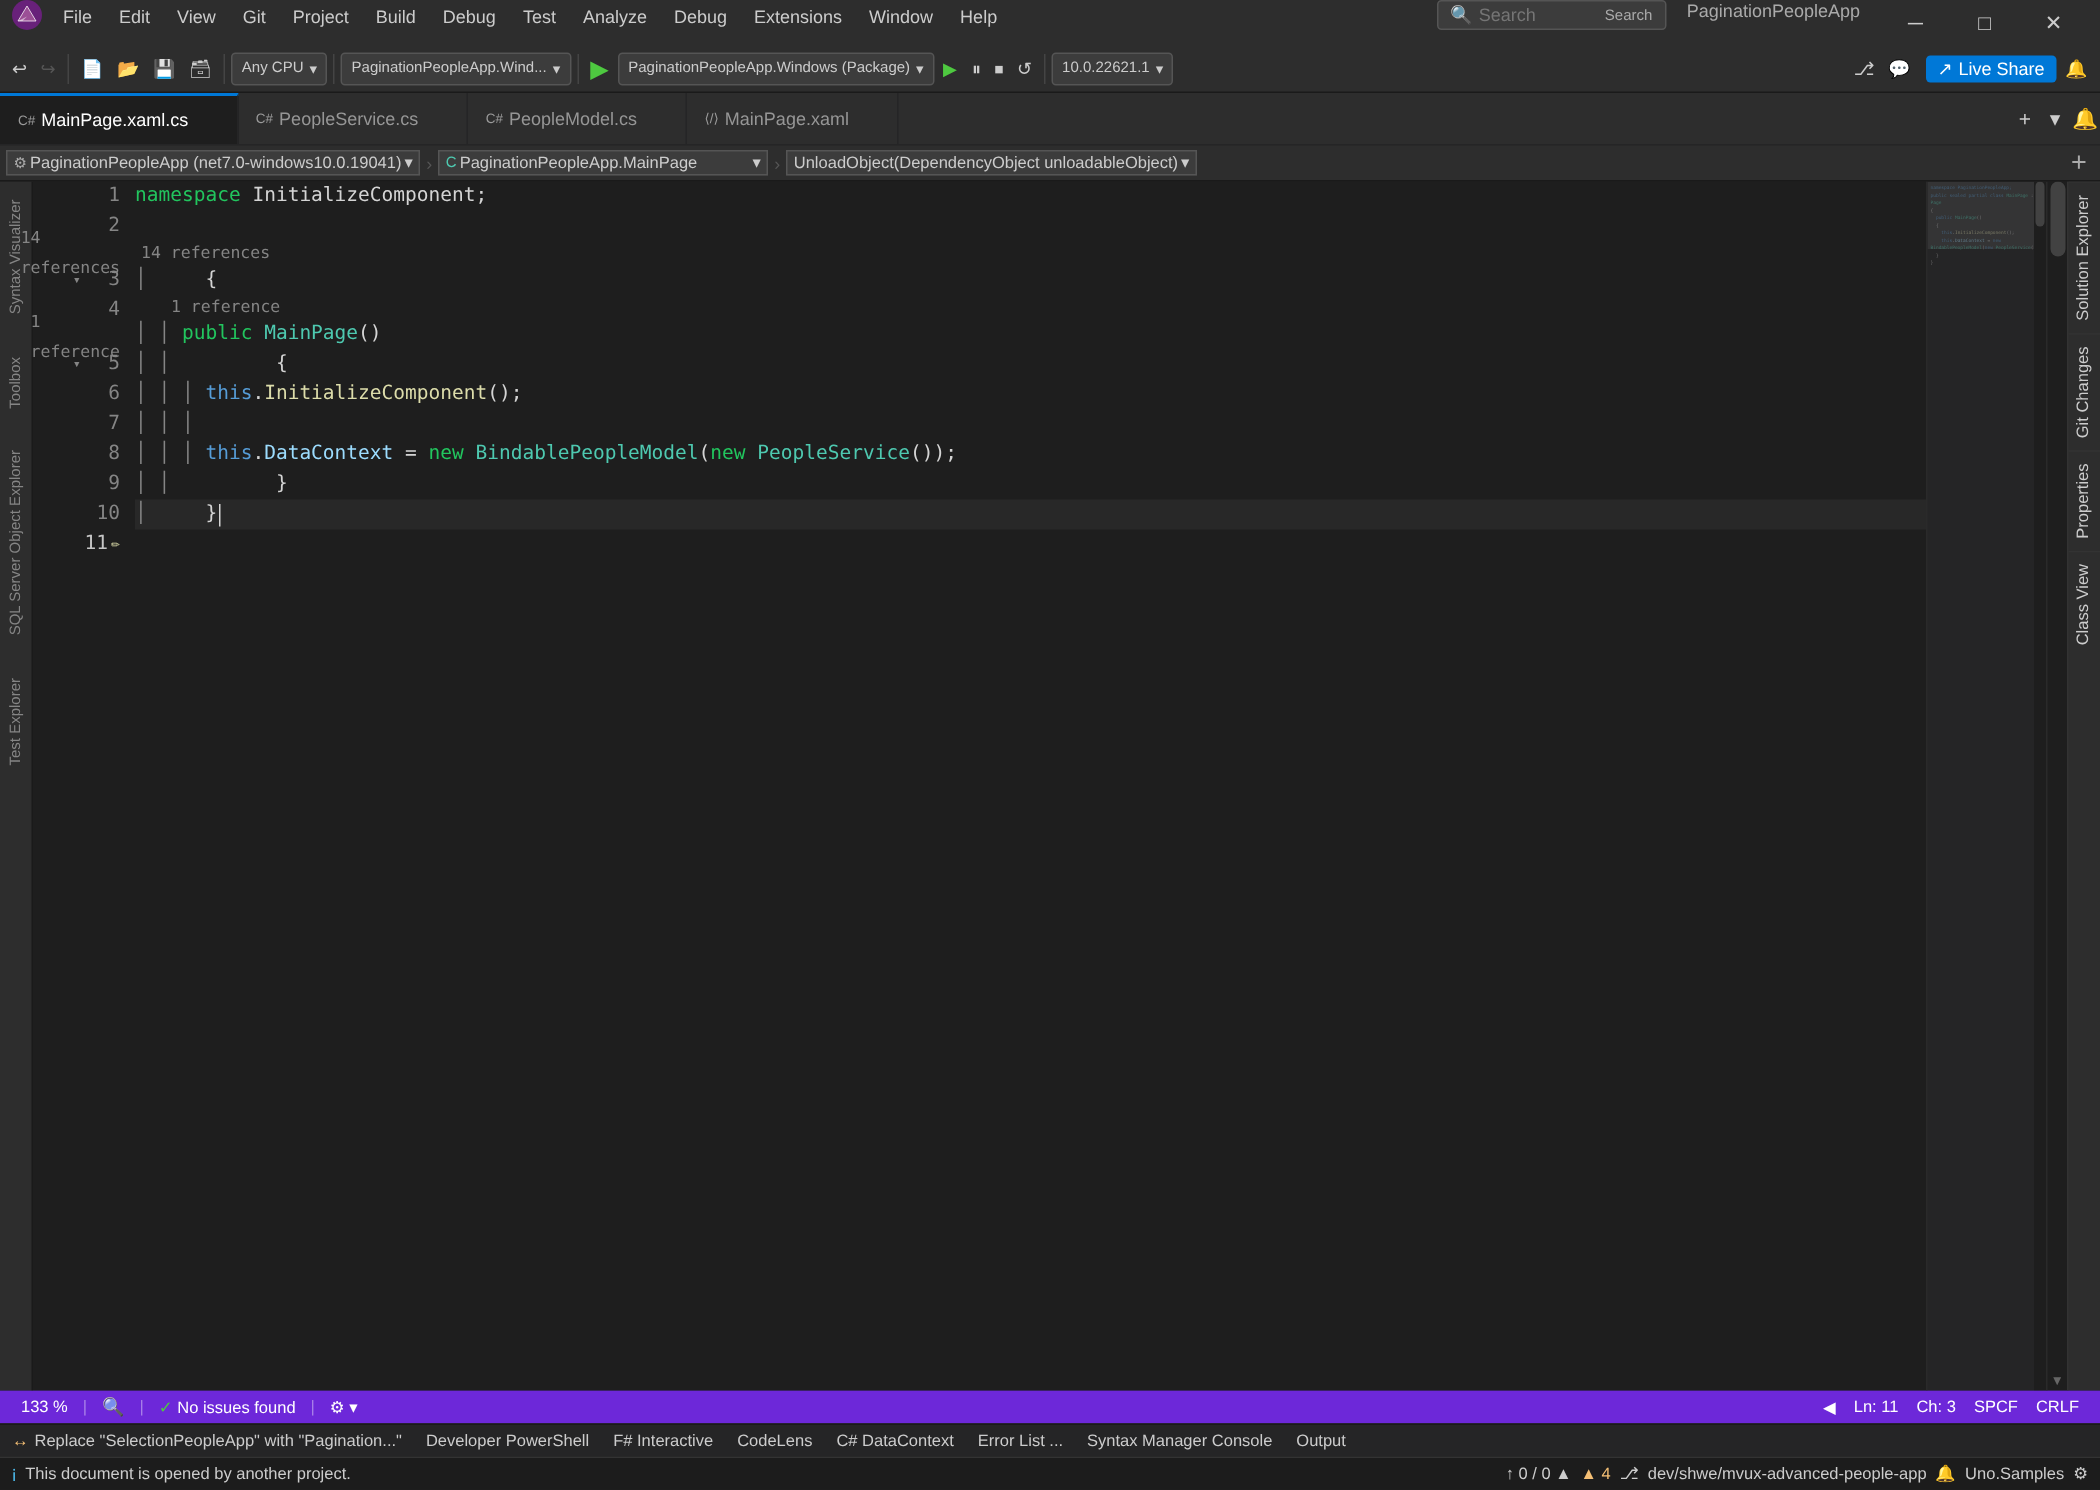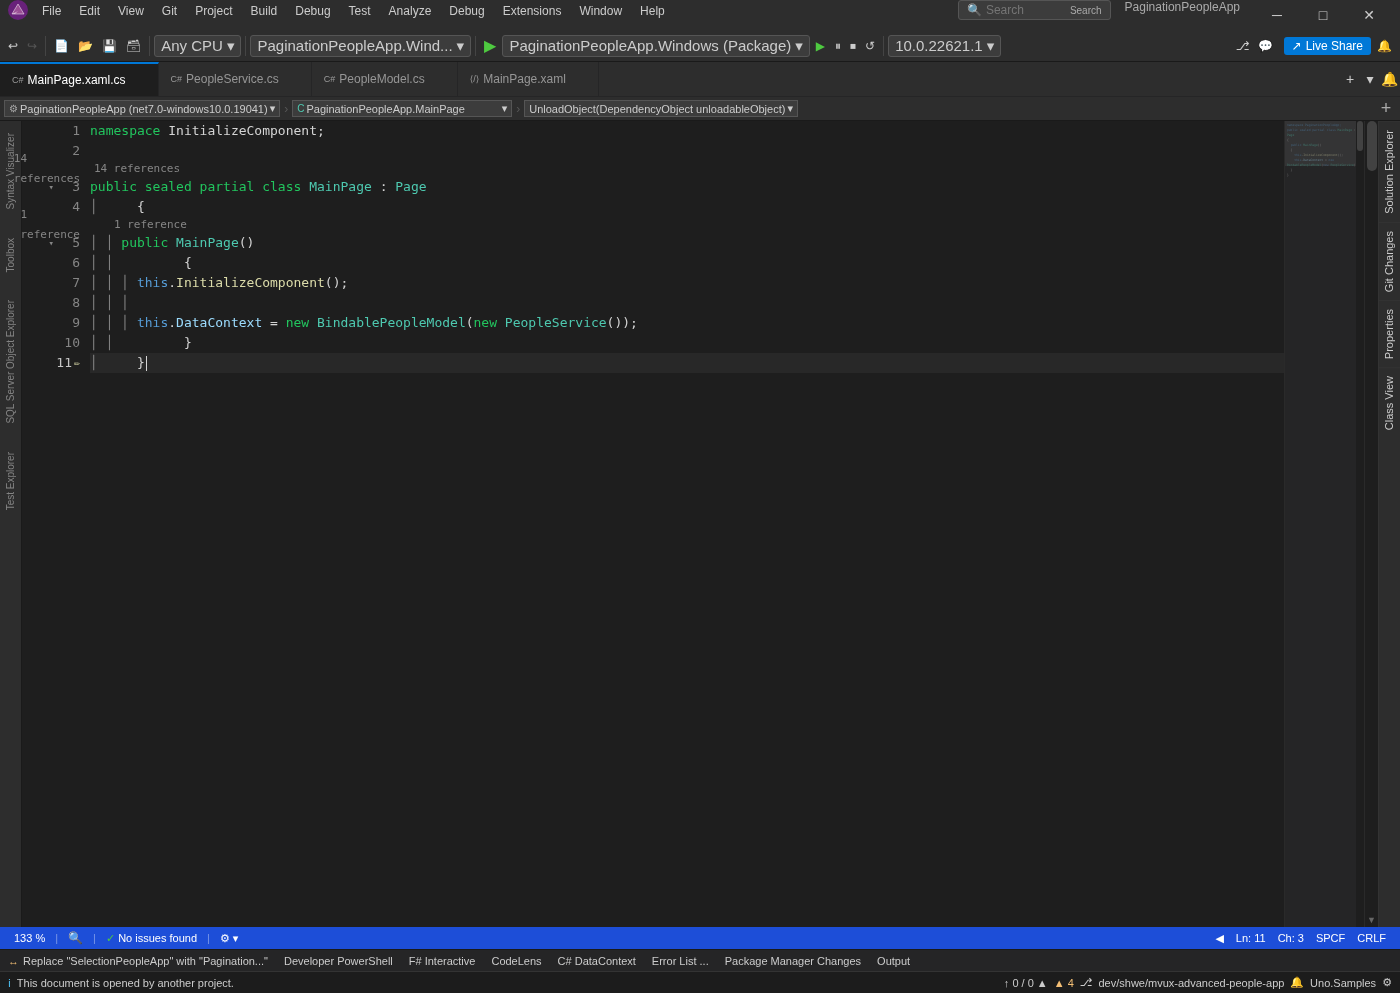--- a/index.html
+++ b/index.html
@@ -13,21 +13,21 @@
     #title-bar .spacer { flex: 1; }
     #title-bar .search-box { display: flex; align-items: center; background: #3c3c3c; border: 1px solid #555; border-radius: 3px; padding: 2px 8px; gap: 4px; min-width: 120px; }
     #title-bar .search-box input { background: transparent; border: none; outline: none; color: #ccc; font-size: 12px; width: 80px; }
     #title-bar .window-controls { display: flex; gap: 0; }
     #title-bar .win-btn { width: 46px; height: 30px; display: flex; align-items: center; justify-content: center; cursor: pointer; color: #cccccc; font-size: 14px; }
 
     
     #toolbar { display: flex; align-items: center; background: #2d2d2d; height: 32px; padding: 0 4px; gap: 2px; border-bottom: 1px solid #1a1a1a; }
     .toolbar-btn { padding: 2px 4px; color: #cccccc; cursor: pointer; border-radius: 2px; font-size: 12px; display: flex; align-items: center; gap: 2px; }
     .toolbar-sep { width: 1px; height: 20px; background: #444; margin: 0 2px; }
-    .dropdown-btn { display: flex; align-items: center; background: #3c3c3c; border: 1px solid #555; border-radius: 3px; padding: 2px 6px; gap: 4px; cursor: pointer; color: #ccc; font-size: 15px; height: 22px; }
+    .dropdown-btn { display: flex; align-items: center; background: #3c3c3c; border: 1px solid #555; border-radius: 3px; padding: 2px 6px; gap: 4px; cursor: pointer; color: #ccc; font-size: 10px; height: 22px; }
     .run-btn { background: transparent; border: none; color: #4ec940; font-size: 16px; cursor: pointer; padding: 2px 4px; }
     .live-share-btn { display: flex; align-items: center; gap: 4px; background: #0078d7; border-radius: 3px; padding: 2px 8px; color: white; font-size: 12px; cursor: pointer; margin-left: 4px; }
 
     
     #tab-bar { display: flex; align-items: center; background: #2d2d2d; height: 35px; border-bottom: 1px solid #252526; overflow: hidden; }
     .tab { display: flex; align-items: center; gap: 4px; padding: 0 12px; height: 35px; border-right: 1px solid #252526; cursor: pointer; font-size: 12px; color: #969696; white-space: nowrap; position: relative; }
     .tab.active { background: #1e1e1e; color: #ffffff; border-top: 2px solid #0078d7; }
     .tab-close { opacity: 0; width: 16px; height: 16px; display: flex; align-items: center; justify-content: center; border-radius: 2px; font-size: 10px; }
 
     
@@ -36,21 +36,21 @@
     .nav-dropdown.wide { min-width: 220px; }
     .nav-add-btn { width: 20px; height: 20px; display: flex; align-items: center; justify-content: center; color: #cccccc; cursor: pointer; font-size: 14px; }
     .sidebar-label { writing-mode: vertical-rl; transform: rotate(180deg); font-size: 10px; color: #858585; cursor: pointer; padding: 4px 2px; white-space: nowrap; }
     .kw { color: #22c55e; }
     .cls { color: #4ec9b0; }
     .fn { color: #dcdcaa; }
     .this-kw { color: #569cd6; }
     .prop { color: #9cdcfe; }
 
     
-    #status-bar { display: flex; align-items: center; background: #1d4ed8; height: 22px; padding: 0 8px; gap: 4px; color: white; font-size: 11px; }
+    #status-bar { display: flex; align-items: center; background: #6d28d9; height: 22px; padding: 0 8px; gap: 4px; color: white; font-size: 11px; }
     #status-bar .status-item { padding: 0 6px; cursor: pointer; white-space: nowrap; }
     #status-bar .spacer { flex: 1; }
     #status-bar .status-right { display: flex; align-items: center; gap: 0; }
 
     
     #bottom-bar { display: flex; align-items: center; background: #252526; height: 22px; padding: 0 8px; gap: 4px; color: #cccccc; font-size: 11px; border-top: 1px solid #1a1a1a; }
 
     
     #notification-bar { display: flex; align-items: center; background: #1a1a2e; height: 22px; padding: 0 8px; gap: 4px; color: #cccccc; font-size: 11px; }
 
@@ -291,23 +291,20 @@
     <div class="code-line">
       <span><span class="kw">namespace</span> <span style="color:#d4d4d4">InitializeComponent;</span></span>
     </div>
 
     <div class="code-line">&nbsp;</div>
 
     <div style="height:16px;display:flex;align-items:center;padding-left:4px;">
       <span style="color:#858585;font-size:11px">14 references</span>
     </div>
 
-    <div class="code-line">
-      <span><span class="kw">public</span> <span class="kw">sealed</span> <span class="kw">partial</span> <span class="kw">class</span> <span class="cls">MainPage</span> <span style="color:#d4d4d4">: </span><span class="cls">Page</span></span>
-    </div>
 
     <div class="code-line">
       <span style="color:#858585">│ </span><span style="color:#d4d4d4">    {</span>
     </div>
 
     <div style="height:16px;display:flex;align-items:center;padding-left:24px;">
       <span style="color:#858585;font-size:11px">1 reference</span>
     </div>
 
     <div class="code-line">
@@ -396,21 +393,21 @@
 </div>
 
 <div id="bottom-bar">
   <span style="color:#f4bf75;font-size:11px">↔</span>
   <span>Replace "SelectionPeopleApp" with "Pagination..."</span>
   <span style="margin-left:12px">Developer PowerShell</span>
   <span style="margin-left:12px">F# Interactive</span>
   <span style="margin-left:12px">CodeLens</span>
   <span style="margin-left:12px">C# DataContext</span>
   <span style="margin-left:12px">Error List ...</span>
-  <span style="margin-left:12px">Package Manager Changes</span>
+  <span style="margin-left:12px">Syntax Manager Console</span>
   <span style="margin-left:12px">Output</span>
 </div>
 
 <div id="notification-bar" style="background:#1c1c1c;height:22px;display:flex;align-items:center;padding:0 8px;gap:6px;font-size:11px;color:#cccccc;border-top:1px solid #333;">
   <span style="color:#4fc3f7">ℹ</span>
   <span>This document is opened by another project.</span>
   <div style="flex:1"></div>
   <span style="color:#cccccc">↑ 0 / 0 ▲</span>
   <span style="color:#f4bf75">▲ 4</span>
   <span style="color:#cccccc">⎇</span>

